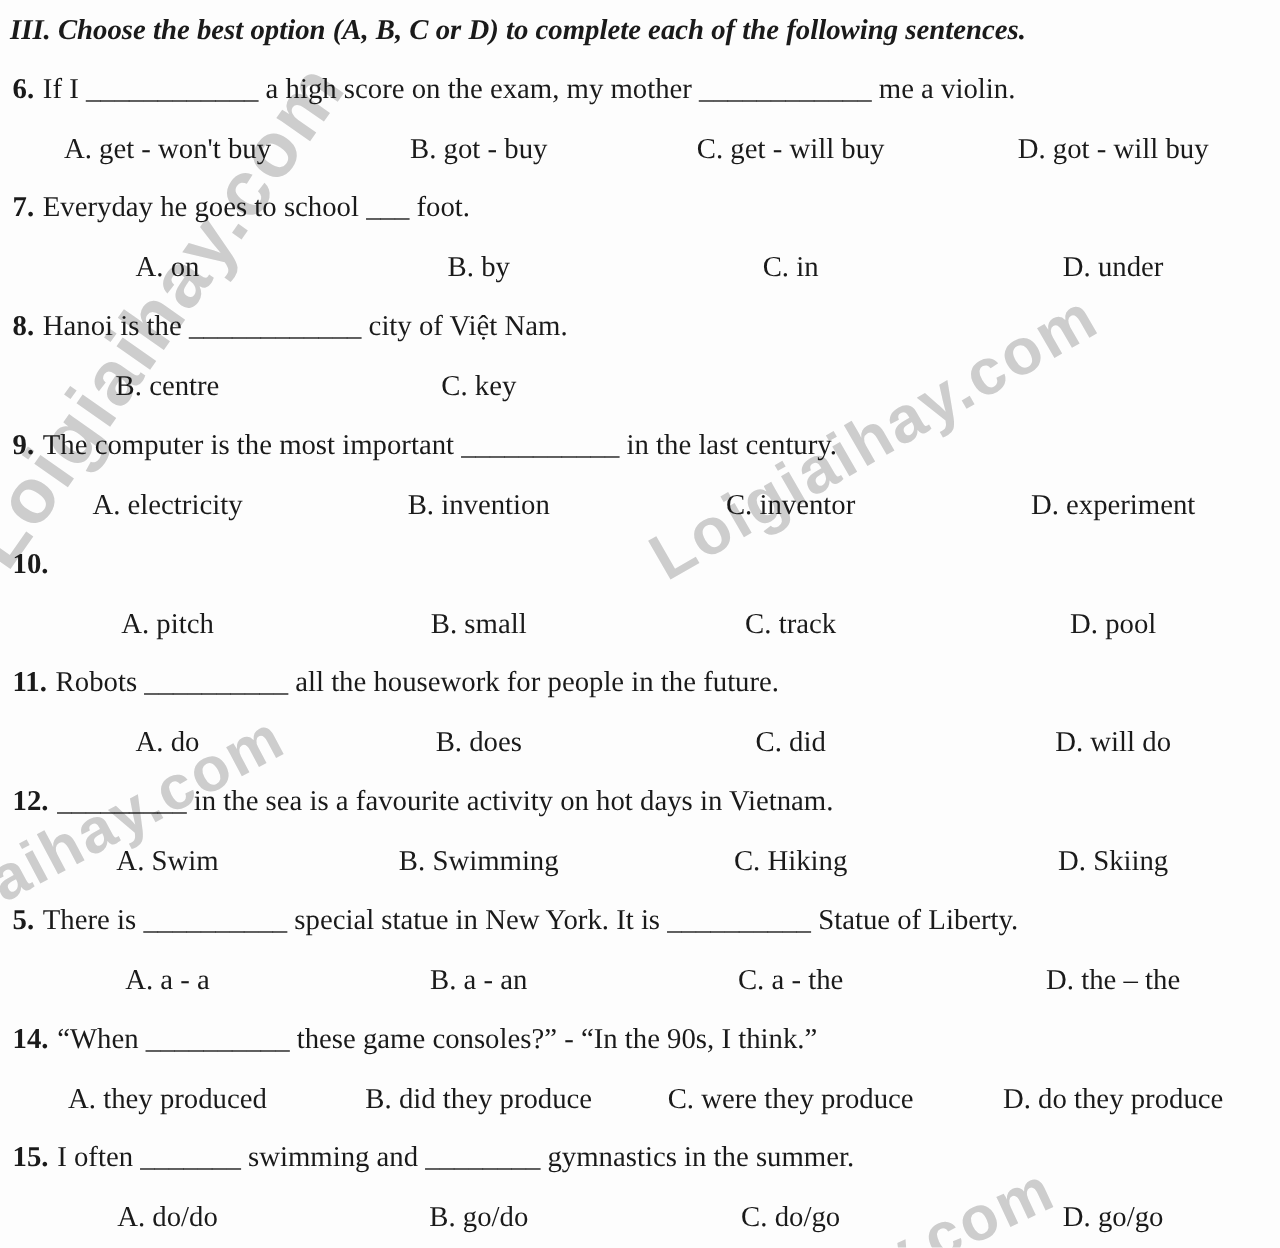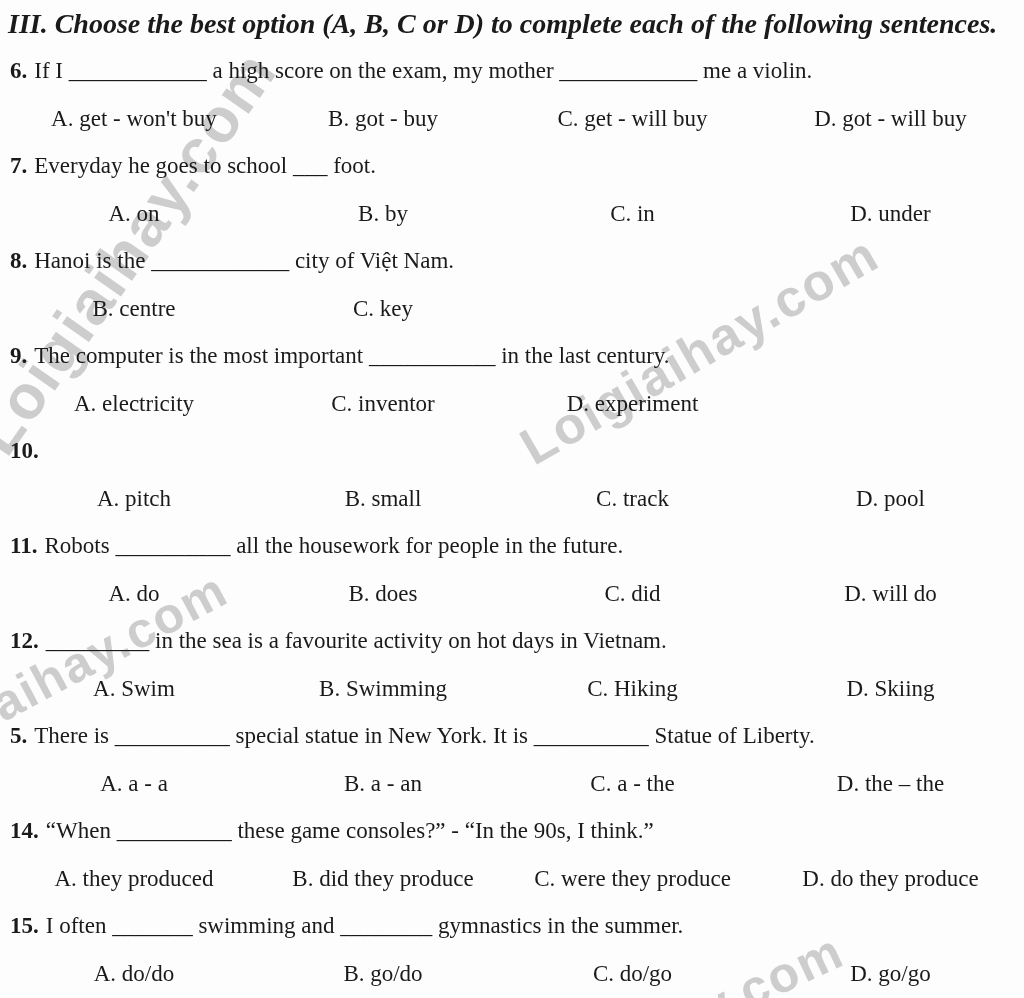--- a/index.html
+++ b/index.html
@@ -32,21 +32,21 @@
   .row {
     height: 47.5px;
     display: flex;
     align-items: center;
     padding-left: 10px;
     font-size: 23px;
   }
   .row.title {
     font-weight: bold;
     font-style: italic;
-    font-size: 28px;
+    font-size: 23px;
     padding-left: 8px;
     white-space: nowrap;
   }
   .row.opts {
     display: grid;
     grid-template-columns: 248px 250px 249px 1fr;
     align-items: center;
   }
   .qnum { font-weight: bold; margin-right: 7px; white-space: nowrap; }
   .qtext { white-space: nowrap; }
@@ -94,20 +94,21 @@
     <span class="opt">B. centre</span>
     <span class="opt">C. key</span>
   </div>
 
   <div class="row q">
     <span class="qnum">9.</span>
     <span class="qtext">The computer is the most important ___________ in the last century.</span>
   </div>
   <div class="row opts">
     <span class="opt">A. electricity</span>
+    <span class="opt">B. invention</span>
     <span class="opt">C. inventor</span>
     <span class="opt">D. experiment</span>
   </div>
 
   <div class="row q">
     <span class="qnum">10.</span>
   </div>
   <div class="row opts">
     <span class="opt">A. pitch</span>
     <span class="opt">B. small</span>

